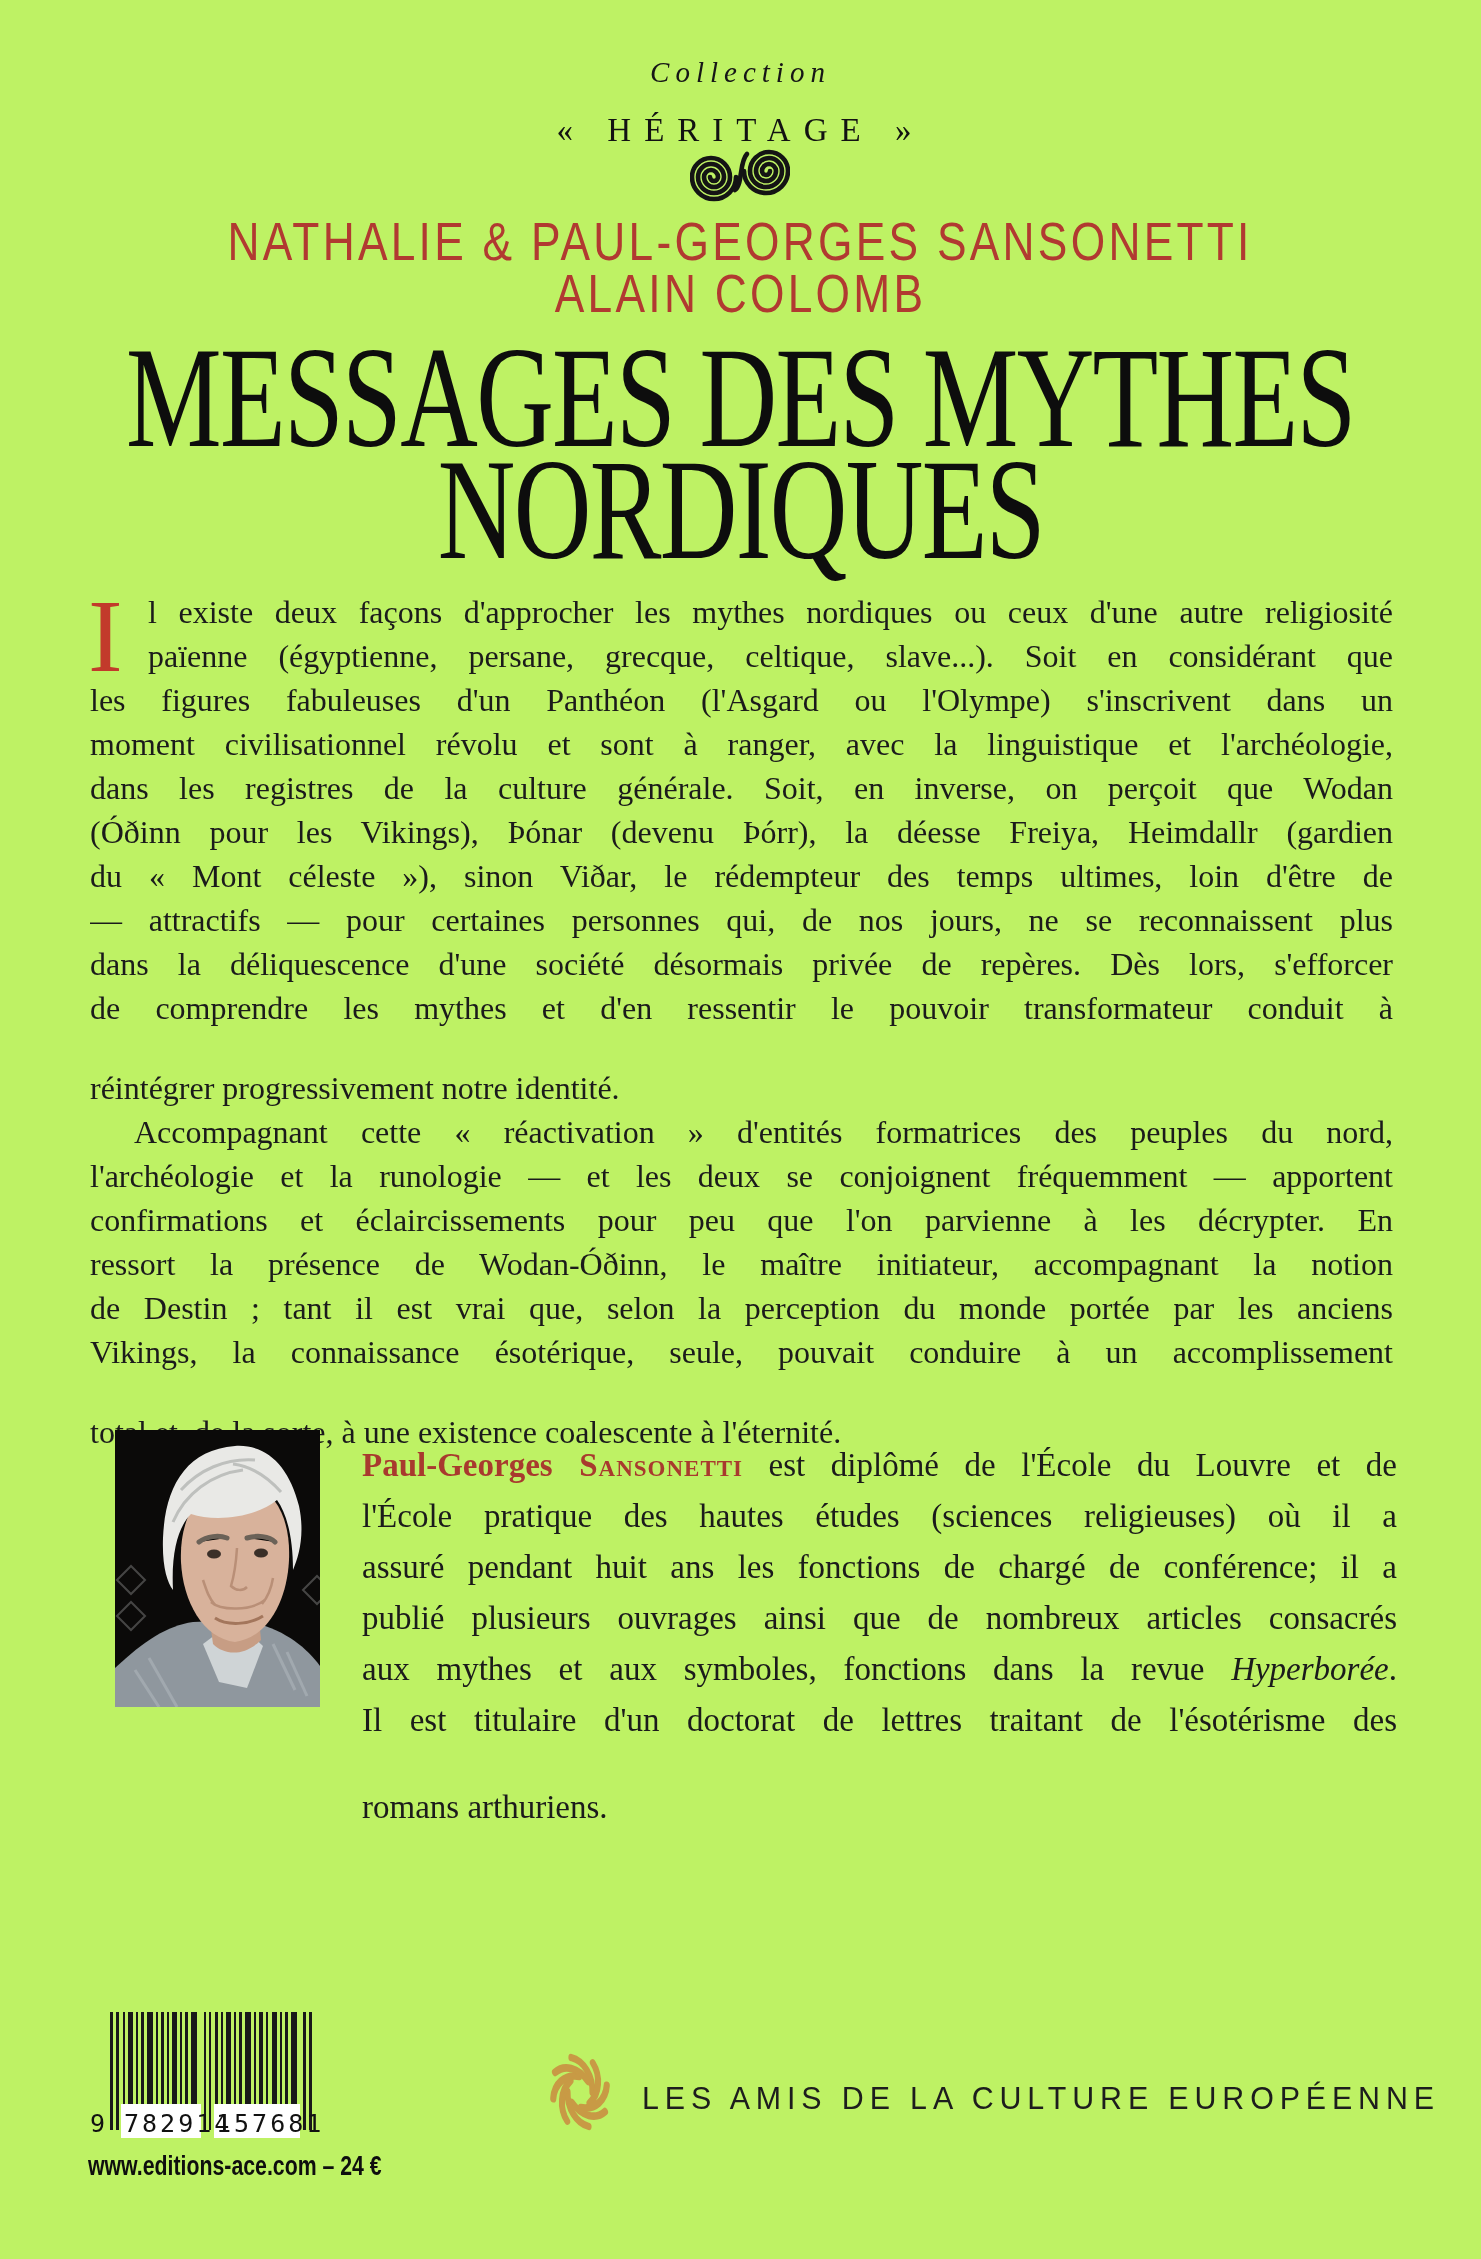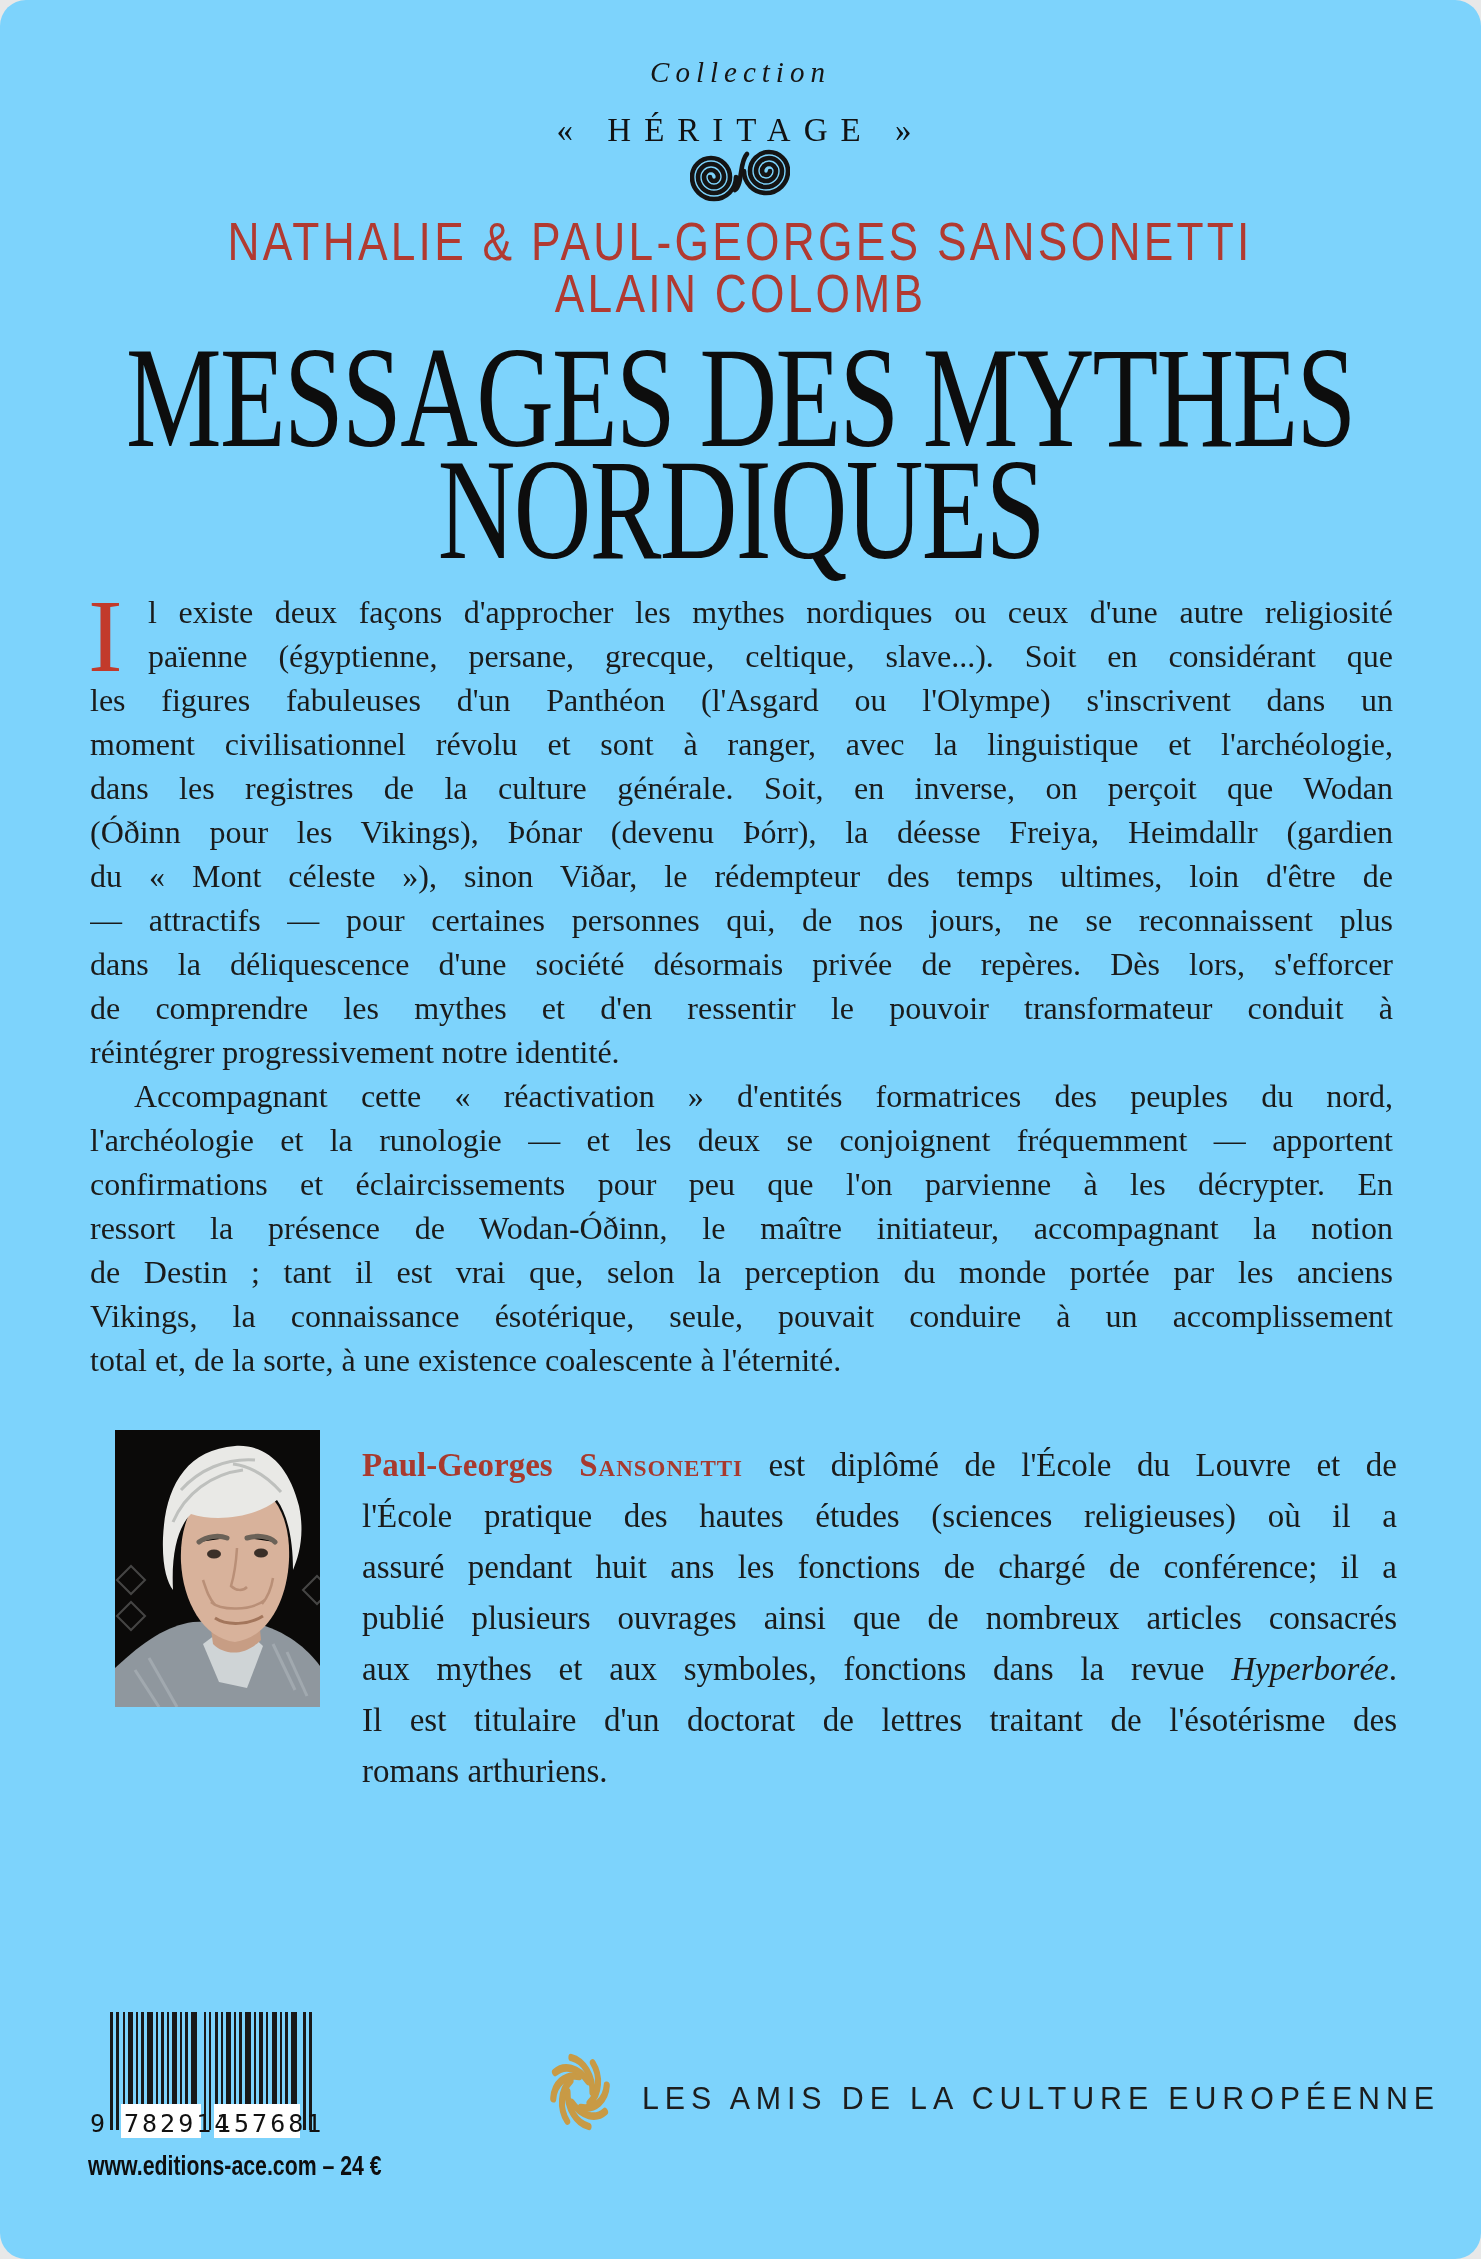--- a/index.html
+++ b/index.html
@@ -1,19 +1,19 @@
 <!DOCTYPE html>
 <html><head>
 <meta charset="utf-8">
 <style>
   html,body{margin:0;padding:0;background:#e8e8e8;}
   .page{
-    position:relative; width:1481px; height:2259px; background:#7dd3fc;
+    position:relative; width:1481px; height:2259px; background:#bef264;
     margin:0 auto; overflow:hidden;
-    font-family:"Liberation Serif", serif; color:#1b1b1b;border-radius:26px;
+    font-family:"Liberation Serif", serif; color:#1b1b1b;
   }
   .abs{position:absolute;}
   .centered{left:0; width:100%; text-align:center;}
 
   
   .collection-label{top:56px; font-style:italic; font-size:29px; letter-spacing:6px; color:#161616;}
   .series-name{top:112px; font-size:33px; letter-spacing:13px; color:#121212;}
   .ornament{top:146px; left:690px; width:100px; height:58px;}
 
   
@@ -24,21 +24,21 @@
 
   
   .title-line{line-height:110px; color:#0d0d0d;}
   .title-line1{top:336px;}
   .title-line2{top:448px;}
   .title-scale{display:inline-block; font-size:128px; font-weight:400; letter-spacing:-2px; transform:scale(0.84,1.12); transform-origin:center top; white-space:nowrap;}
 
   
   .synopsis{top:590px; left:90px; width:1303px; font-size:32px; line-height:44px;}
   .jline{white-space:nowrap; text-align:justify; text-align-last:justify; overflow:hidden; height:44px;}
-  .jline.last{text-align-last:left;}
+  .jline.last{text-align-last:left;margin-top:36px;}
   .dc-pad{padding-left:58px;}
   .indent{padding-left:44px;}
   .drop-cap{position:absolute; left:-2px; top:4px; font-size:104px; line-height:84px; color:#c23a2b; font-weight:400;}
 
   
   .bio-photo{top:1430px; left:115px; width:205px; height:277px;}
   .bio-text{top:1440px; left:362px; width:1035px; font-size:33px; line-height:51px;}
   .bio-text .jline{height:51px;}
   .bio-name{color:#a83a2e; font-weight:700;}
   .bio-name-caps{font-variant:small-caps; letter-spacing:1px;}

